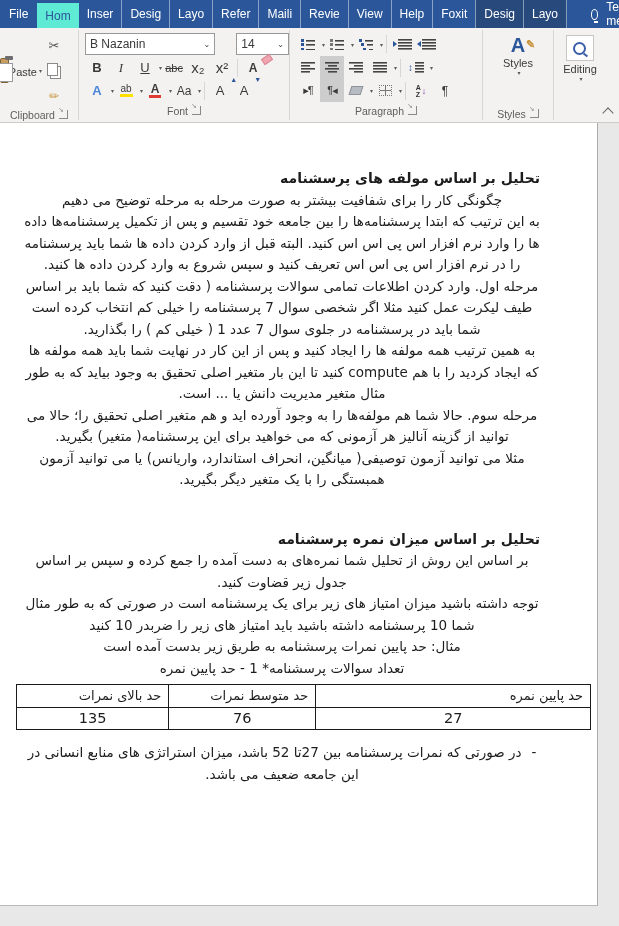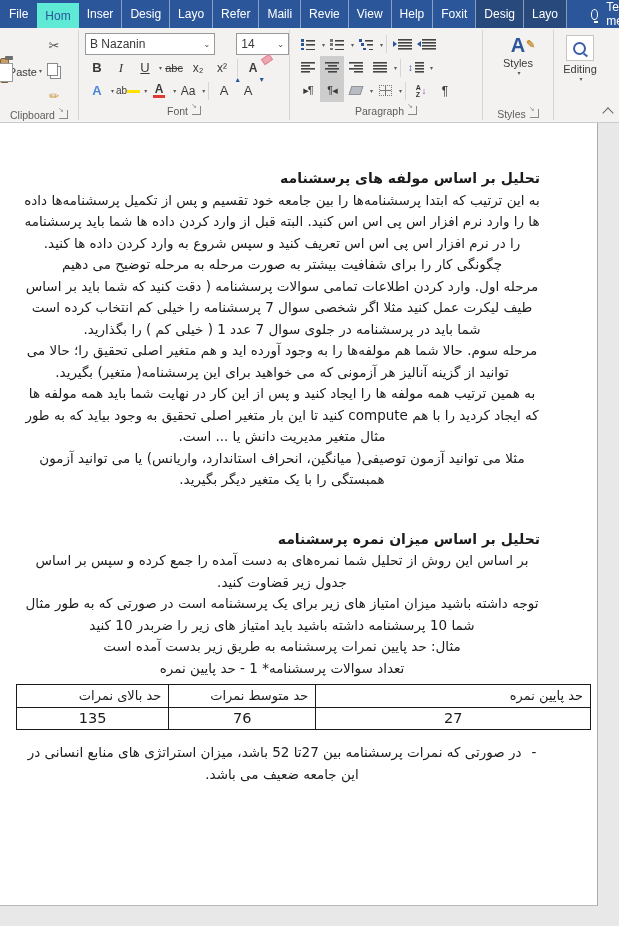--- a/index.html
+++ b/index.html
@@ -49,25 +49,25 @@
   .combo{display:flex;align-items:center;justify-content:space-between;background:#fff;border:1px solid #999;height:20px;font-size:12px;padding:0 4px;}
   .combo .cv{overflow:hidden;white-space:nowrap;}
   .cname{width:124px;margin-right:21px;}
   .csize{width:44px;}
   .chev{font-size:8px;color:#444;}
   .tb{font-size:13px;}
   .b-bold{font-weight:bold;}
   .b-ital{font-style:italic;font-family:"Liberation Serif",serif;}
   .b-und{text-decoration:underline;}
   .b-strike{font-size:11px;text-decoration:line-through;}
-  .b-sub,.b-sup{font-size:12px;}
+  .b-sub,.b-sup{font-size:15px;}
   .clearfmt{position:relative;font-size:12px;font-weight:bold;}
   .eraser{position:absolute;right:-8px;top:-1px;width:8px;height:5px;background:#f1a7b2;border:1px solid #d98795;transform:rotate(-35deg);}
   .fx-a{font-weight:bold;color:#4a86d8;font-size:13px;}
-  .hl{display:inline-flex;flex-direction:row;align-items:center;line-height:9px;font-size:10px;}
+  .hl{display:inline-flex;flex-direction:column;align-items:center;line-height:9px;font-size:10px;}
   .hl .bar{width:13px;height:3px;background:#ffe100;margin-top:1px;}
   .fc{display:inline-flex;flex-direction:column;align-items:center;line-height:10px;font-size:12px;font-weight:bold;}
   .fc .bar{width:12px;height:3px;background:#e03b32;margin-top:1px;}
   .grow{position:relative;font-size:13px;}
   .grow i,.shrink i{position:absolute;top:-4px;right:-6px;font-style:normal;font-size:7px;color:#2b579a;}
   .mini-sep{width:1px;height:18px;background:#d8d6d4;margin:0 3px;}
 
   
   .g-par{width:192px;}
   .prow{display:flex;align-items:center;height:24px;padding-left:6px;}
@@ -336,25 +336,25 @@
       <div class="glabel"></div>
     </div>
 
     <span class="collapse"></span>
   </div>
 
   <div class="canvas">
     <div class="page">
       <div class="content">
         <div class="h">تحلیل بر اساس مولفه های پرسشنامه</div>
+        <div class="p">چگونگی کار را برای شفافیت بیشتر به صورت مرحله به مرحله توضیح می دهیم</div>
         <div class="p">به این ترتیب که ابتدا پرسشنامه‌ها را بین جامعه خود تقسیم و پس از تکمیل پرسشنامه‌ها داده  ها را وارد نرم افزار اس پی اس اس کنید. البته قبل از وارد کردن داده ها شما باید پرسشنامه را در نرم افزار اس پی اس اس تعریف کنید و سپس شروع به وارد کردن داده ها کنید.</div>
-        <div class="p">چگونگی کار را برای شفافیت بیشتر به صورت مرحله به مرحله توضیح می دهیم</div>
         <div class="p">مرحله اول. وارد کردن اطلاعات تمامی سوالات پرسشنامه ( دقت کنید که شما باید بر اساس طیف لیکرت عمل کنید مثلا اگر شخصی سوال 7 پرسشنامه را خیلی کم انتخاب کرده است شما باید در پرسشنامه در جلوی سوال 7 عدد 1 ( خیلی کم ) را بگذارید.</div>
+        <div class="p">به همین ترتیب همه مولفه ها را ایجاد کنید و پس از این کار در نهایت شما باید همه مولفه ها  که ایجاد کردید را با هم compute کنید تا این بار متغیر اصلی تحقیق به وجود بیاید که به طور مثال متغیر مدیریت دانش یا ... است.</div>
         <div class="p">مرحله سوم. حالا شما هم مولفه‌ها را به وجود آورده اید و هم متغیر اصلی تحقیق را؛ حالا می توانید از گزینه  آنالیز  هر آزمونی که می خواهید برای این پرسشنامه( متغیر) بگیرید.</div>
-        <div class="p">به همین ترتیب همه مولفه ها را ایجاد کنید و پس از این کار در نهایت شما باید همه مولفه ها  که ایجاد کردید را با هم compute کنید تا این بار متغیر اصلی تحقیق به وجود بیاید که به طور مثال متغیر مدیریت دانش یا ... است.</div>
         <div class="p">مثلا می توانید آزمون توصیفی( میانگین، انحراف استاندارد، واریانس) یا می توانید آزمون همبستگی را با یک  متغیر دیگر بگیرید.</div>
         <div class="h h2">تحلیل بر اساس میزان نمره پرسشنامه</div>
         <div class="p">بر اساس این روش از تحلیل شما نمره‌های به دست آمده را  جمع کرده و سپس بر اساس جدول زیر قضاوت کنید.</div>
         <div class="p">توجه داشته باشید میزان امتیاز های زیر برای یک پرسشنامه است در صورتی که به طور مثال شما 10 پرسشنامه داشته باشید باید امتیاز های زیر را ضربدر 10 کنید</div>
         <div class="p">مثال: حد پایین نمرات پرسشنامه به طریق زیر بدست آمده است</div>
         <div class="p">تعداد سوالات پرسشنامه* 1 - حد پایین نمره</div>
 
         <table class="dtable" dir="rtl">
           <tbody>
               <tr>

